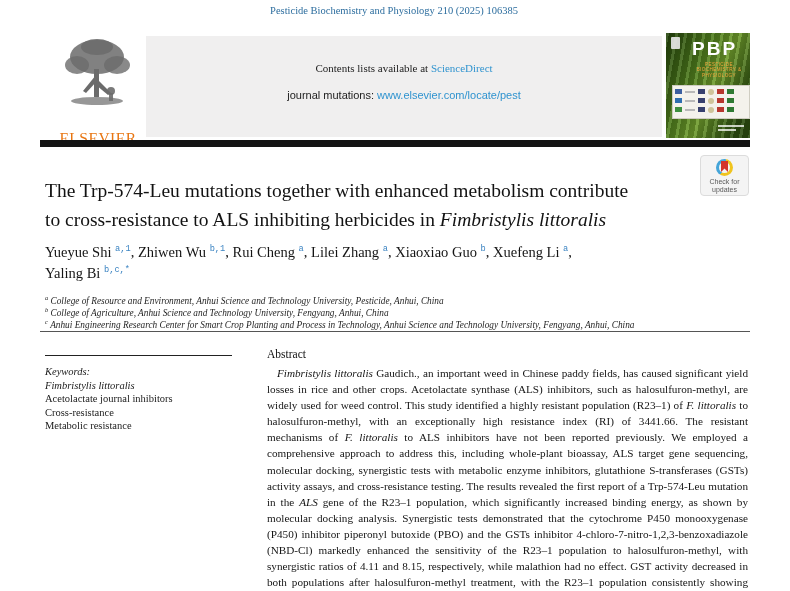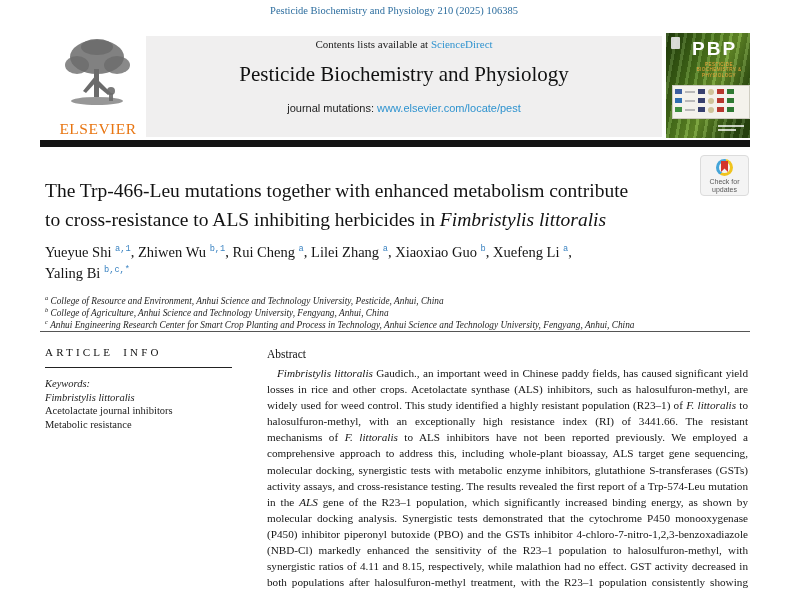--- a/index.html
+++ b/index.html
@@ -14,28 +14,28 @@
   .top-ref {
     position:absolute; top:5px; left:0; width:100%;
     text-align:center; font-size:10.5px; color:#2c6d9e;
   }
 
   
   .header-row { position:absolute; top:33px; left:40px; width:710px; height:107px; }
   .elsevier-block { position:absolute; left:2px; top:2px; width:112px; height:103px; background:#fff; text-align:center; }
   .elsevier-block svg { display:block; margin:0 auto; }
   .elsevier-wordmark {
-    font-size:15.5px; color:#e87511; letter-spacing:0.5px; margin-top:3px;
+    font-size:15.5px; color:#e87511; letter-spacing:0.5px; margin-top:12px;
     font-family:"Liberation Serif",serif;
   }
   .header-center {
     position:absolute; left:106px; top:3px; width:516px; height:101px;
     background:#f0efef; text-align:center;
   }
-  .contents-line { margin-top:2px; font-size:11px; color:#222; }
+  .contents-line { margin-top:26px; font-size:11px; color:#222; }
   .link { color:#2f93cf; text-decoration:none; cursor:pointer; }
   .journal-title { margin-top:12px; font-size:21px; color:#111; }
   .homepage-line {
     margin-top:15px; font-size:11px; color:#222;
     font-family:"Liberation Sans","DejaVu Sans",sans-serif;
   }
 
   
   .cover {
     position:absolute; right:0; top:0; width:84px; height:105px;
@@ -157,21 +157,20 @@
             <circle cx="52" cy="56" r="4" opacity="0.9"></circle>
             <rect x="50" y="58" width="4" height="8" opacity="0.9"></rect>
           </g>
         </svg>
       </span>
       <div class="elsevier-wordmark">ELSEVIER</div>
     </div>
 
     <div class="header-center">
       <div class="contents-line"><span>Contents lists available at </span><span class="link">ScienceDirect</span></div>
-      <div class="journal-title">Pesticide Biochemistry and Physiology</div>
       <div class="homepage-line"><span>journal mutations: </span><span class="link">www.elsevier.com/locate/pest</span></div>
     </div>
 
     <div class="cover">
       <div class="cover-minilogo"></div>
       <div class="cover-pbp">PBP</div>
       <div class="cover-sub">PESTICIDE BIOCHEMISTRY &amp; PHYSIOLOGY</div>
       <div class="cover-fig">
         <div class="fig-row">
           <span class="chip" style="background:#3c5fa0"></span>
@@ -200,21 +199,21 @@
       </div>
       <div class="cover-bars">
         <div style="width:26px"></div>
         <div style="width:18px"></div>
       </div>
     </div>
   </div>
 
   <div class="black-bar"></div>
 
-  <h1 class="article-title" style="margin:0;font-weight:normal;"><span>The Trp-466-Leu mutations together with enhanced metabolism contribute</span><br><span>to cross-resistance to ALS inhibiting herbicides in </span><span class="it">Fimbristylis littoralis</span></h1>
+  <h1 class="article-title" style="margin:0;font-weight:normal;"><span>The Trp-574-Leu mutations together with enhanced metabolism contribute</span><br><span>to cross-resistance to ALS inhibiting herbicides in </span><span class="it">Fimbristylis littoralis</span></h1>
 
   <div class="badge">
     <div class="badge-ring">
       <div class="badge-mark"></div>
     </div>
     <div class="badge-text">
       <div>Check for</div>
       <div>updates</div>
     </div>
   </div>
@@ -223,26 +222,26 @@
 
   <div class="affiliations">
     <div class="affil"><sup>a</sup> <span class="it">College of Resource and Environment, Anhui Science and Technology University, Pesticide, Anhui, China</span></div>
     <div class="affil"><sup>b</sup> <span class="it">College of Agriculture, Anhui Science and Technology University, Fengyang, Anhui, China</span></div>
     <div class="affil"><sup>c</sup> <span class="it">Anhui Engineering Research Center for Smart Crop Planting and Process in Technology, Anhui Science and Technology University, Fengyang, Anhui, China</span></div>
   </div>
 
   <div class="rule-full"></div>
 
   <div class="article-info-col">
-    <div class="ai-heading">ARTICLE INFO</div>
     <div class="ai-rule"></div>
     <div class="keywords">
       <div class="it">Keywords:</div>
       <div class="it">Fimbristylis littoralis</div>
       <div>Acetolactate journal inhibitors</div>
+      <div>Cross-resistance</div>
       <div>Metabolic resistance</div>
     </div>
   </div>
 
   <div class="abstract-col">
     <div class="abs-heading">Abstract</div>
     <div class="abs-text"><span class="it">Fimbristylis littoralis</span><span> Gaudich., an important weed in Chinese paddy fields, has caused significant yield losses in rice and other crops. Acetolactate synthase (ALS) inhibitors, such as halosulfuron-methyl, are widely used for weed control. This study identified a highly resistant population (R23–1) of </span><span class="it">F. littoralis</span><span> to halosulfuron-methyl, with an exceptionally high resistance index (RI) of 3441.66. The resistant mechanisms of </span><span class="it">F. littoralis</span><span> to ALS inhibitors have not been reported previously. We employed a comprehensive approach to address this, including whole-plant bioassay, ALS target gene sequencing, molecular docking, synergistic tests with metabolic enzyme inhibitors, glutathione S-transferases (GSTs) activity assays, and cross-resistance testing. The results revealed the first report of a Trp-574-Leu mutation in the </span><span class="it">ALS</span><span> gene of the R23–1 population, which significantly increased binding energy, as shown by molecular docking analysis. Synergistic tests demonstrated that the cytochrome P450 monooxygenase (P450) inhibitor piperonyl butoxide (PBO) and the GSTs inhibitor 4-chloro-7-nitro-1,2,3-benzoxadiazole (NBD-Cl) markedly enhanced the sensitivity of the R23–1 population to halosulfuron-methyl, with synergistic ratios of 4.11 and 8.15, respectively, while malathion had no effect. GST activity decreased in both populations after halosulfuron-methyl treatment, with the R23–1 population consistently showing significantly higher levels, peaking on day five. Furthermore, the R23–1 population demonstrated cross-resistance to multiple ALS inhibitors. These findings provide novel insights into the resistance mechanisms of </span></div>
   </div>
 
 </div>

